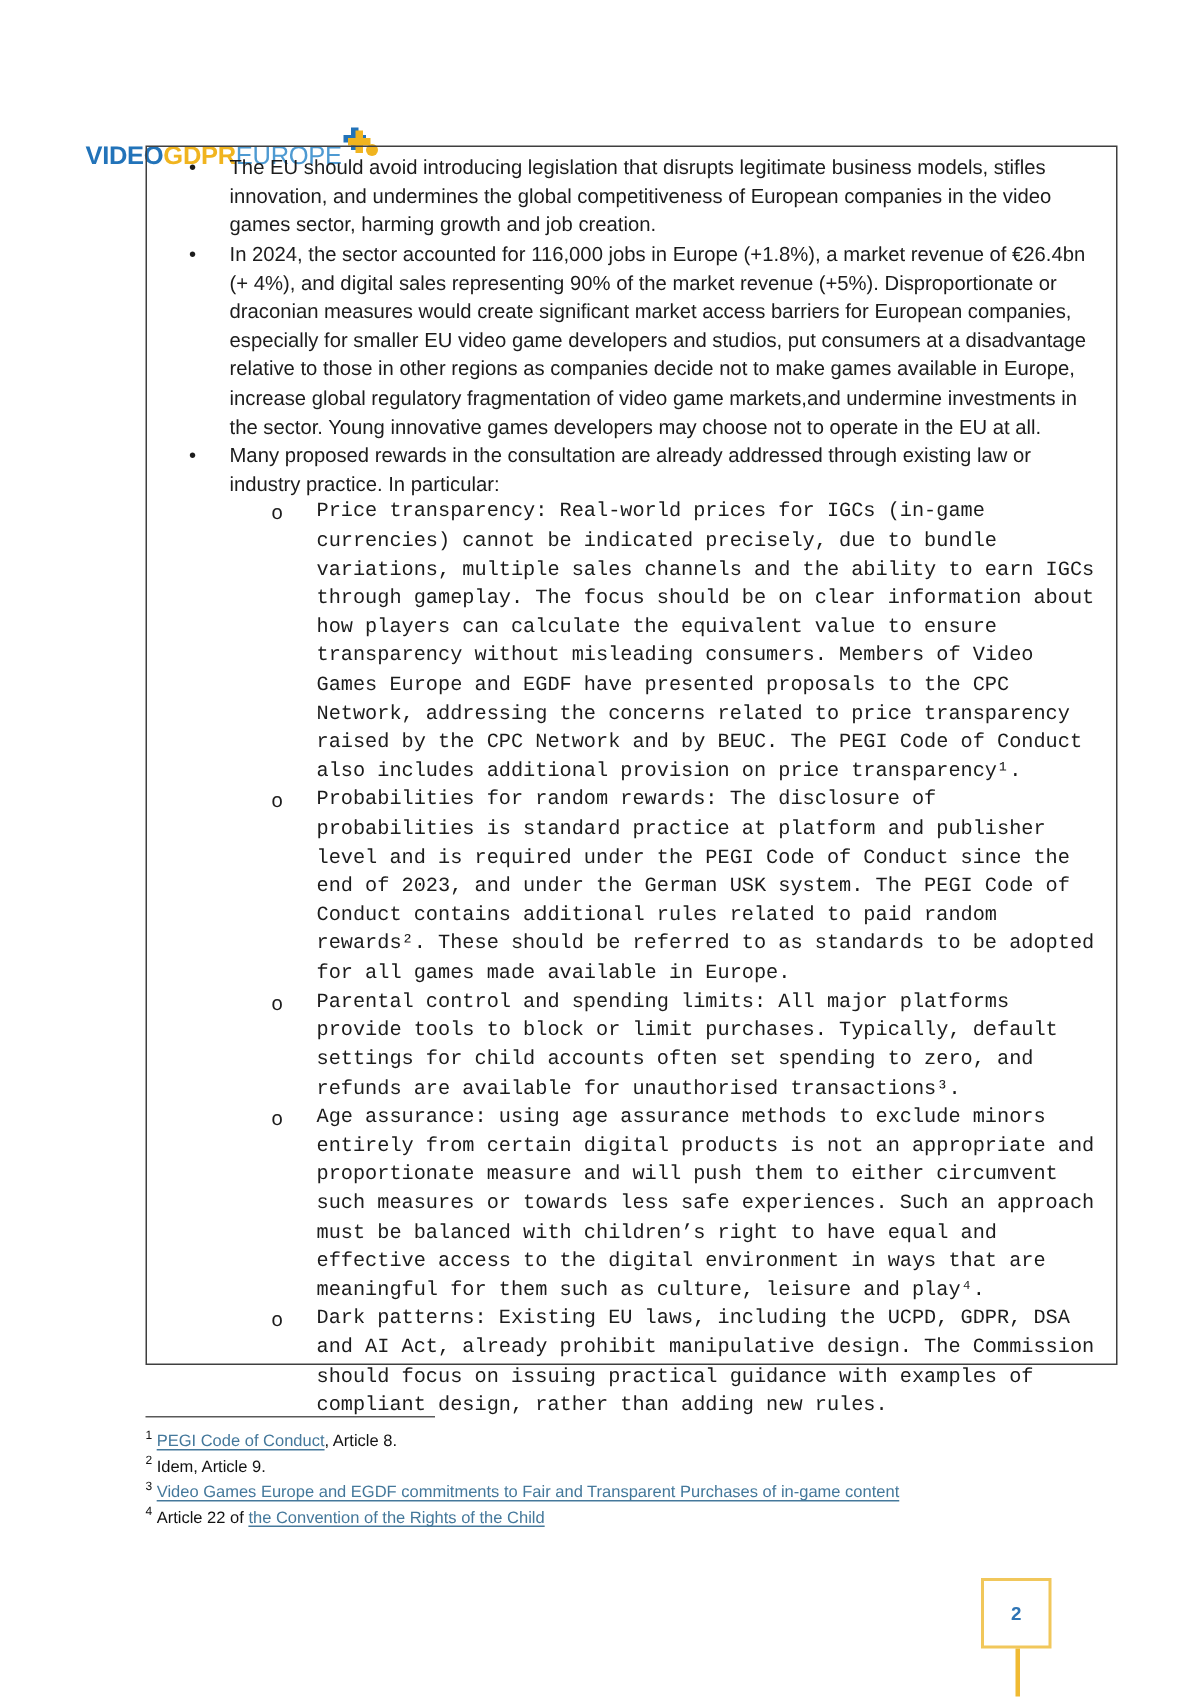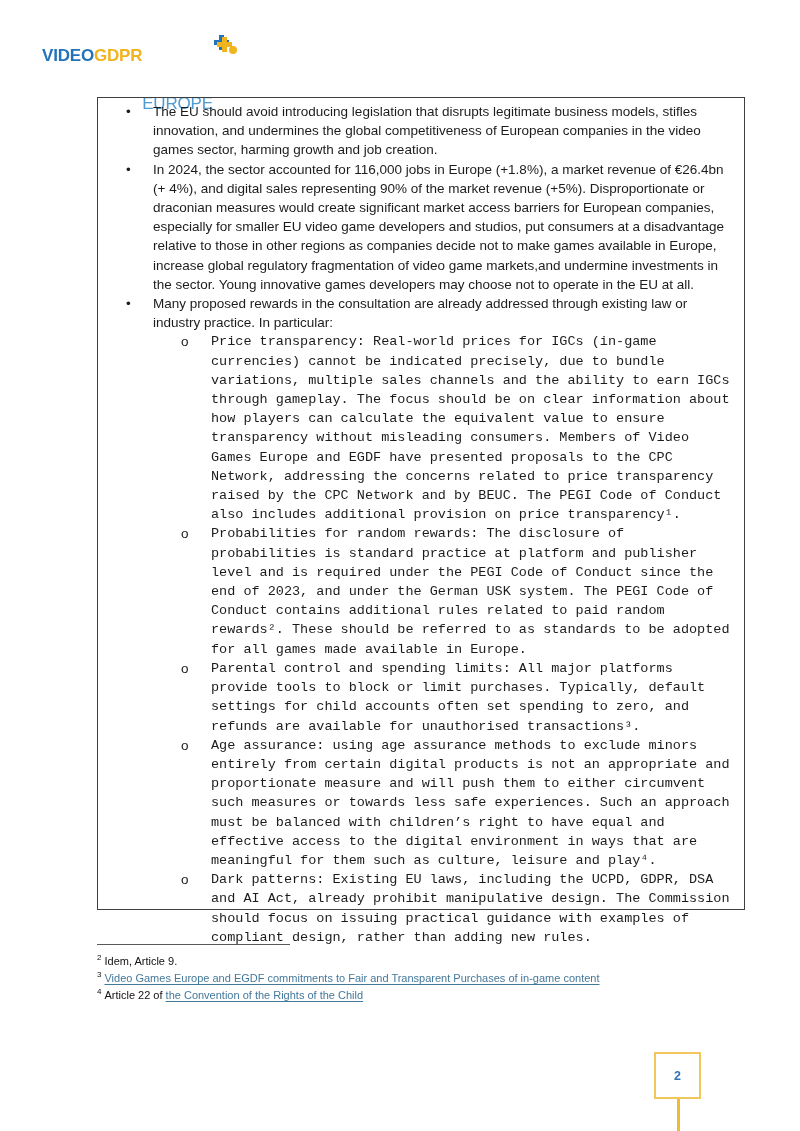--- a/index.html
+++ b/index.html
@@ -7,22 +7,22 @@
   body {
     position:relative;
     background:#ffffff;
     font-family:"Liberation Sans", sans-serif;
     color:#1c1c1c;
     overflow:hidden;
   }
 
   
   .logo {
-    position:absolute; left:42px; top:46px;
-    display:flex; align-items:flex-start;
+    position:absolute; left:57px; top:46px;
+    display:flex; align-items:flex-end;
     font-size:17px; font-weight:700; letter-spacing:-0.2px;
     white-space:nowrap;
   }
   .logo .lv { color:#2273b9; }
   .logo .lg { color:#f0b41f; }
   .logo .le { color:#4e9ad2; font-weight:400;margin-top:48px; }
   .logo-mark { position:relative; width:26px; height:18px; display:inline-block; }
   .plus { position:absolute; width:15px; height:15px; }
   .plus-blue  { left:1px; top:-11px; }
   .plus-yellow{ left:4px; top:-9px; }
@@ -133,20 +133,23 @@
         <div class="s-text">Dark patterns: Existing EU laws, including the UCPD, GDPR, DSA and AI Act, already prohibit manipulative design. The Commission should focus on issuing practical guidance with examples of compliant design, rather than adding new rules.</div>
       </div>
 
     </div>
   </div>
 </div>
 
 <div class="footnotes">
   <div class="fn-sep"></div>
 
+  <div class="fn-row">
+    <sup class="fn-marker">1</sup><span class="fn-text"></span><a class="fn-link">PEGI Code of Conduct</a><span class="fn-post">, Article 8.</span>
+  </div>
 
   <div class="fn-row">
     <sup class="fn-marker">2</sup><span class="fn-text">Idem, Article 9.</span><a class="fn-link"></a><span class="fn-post"></span>
   </div>
 
   <div class="fn-row">
     <sup class="fn-marker">3</sup><span class="fn-text"></span><a class="fn-link">Video Games Europe and EGDF commitments to Fair and Transparent Purchases of in-game content</a><span class="fn-post"></span>
   </div>
 
   <div class="fn-row">

